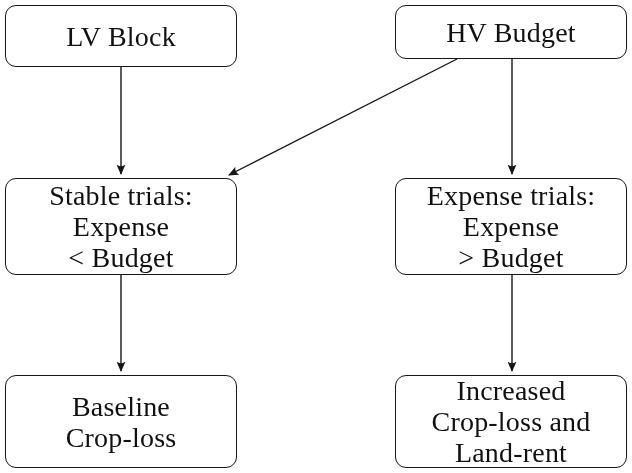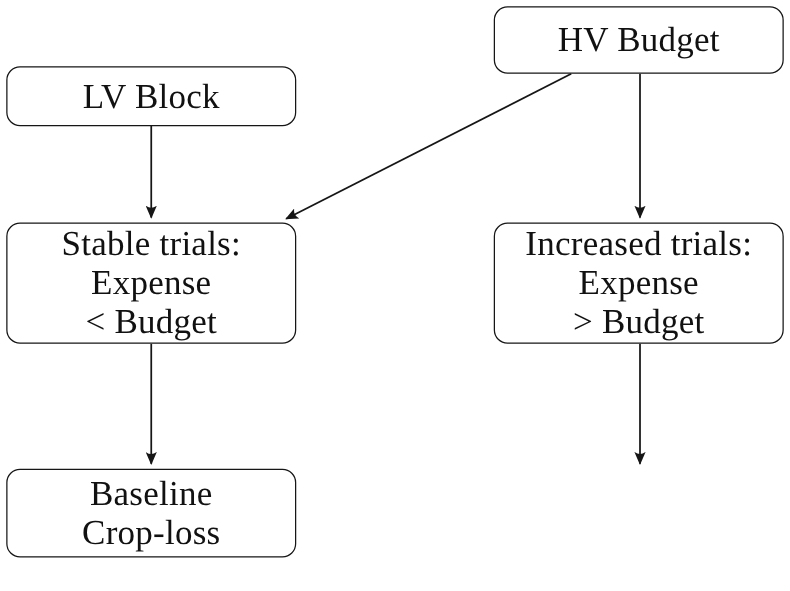--- a/index.html
+++ b/index.html
@@ -25,27 +25,27 @@
     display: flex;
     flex-direction: column;
     align-items: center;
     justify-content: center;
     text-align: center;
     font-size: 28px;
     line-height: 31px;
     letter-spacing: 0.2px;
   }
   
-  #node-lv        { left: 5px;   top: 5px;   width: 232px; height: 48px; margin-top: 48px; }
+  #node-lv        { left: 5px;   top: 5px;   width: 232px; height: 62px; }
   #node-hv        { left: 395px; top: 5px;   width: 232px; height: 54px; }
   
   #node-stable    { left: 5px;   top: 178px; width: 232px; height: 97px; font-family: Liberation Serif, serif; }
   #node-volatile  { left: 395px; top: 178px; width: 232px; height: 97px; }
   
-  #node-baseline  { left: 5px;   top: 375px; width: 232px; height: 71px; }
+  #node-baseline  { left: 5px;   top: 375px; width: 232px; height: 93px; }
   #node-increased { left: 395px; top: 375px; width: 232px; height: 93px; }
 
   #edges {
     position: absolute;
     left: 0;
     top: 0;
     width: 632px;
     height: 473px;
     pointer-events: none;
   }
@@ -80,24 +80,29 @@
     <span>HV Budget</span>
   </div>
 
   <div class="node" id="node-stable">
     <span>Stable trials:</span>
     <span>Expense</span>
     <span>&lt; Budget</span>
   </div>
 
   <div class="node" id="node-volatile">
-    <span>Increased trials:</span>
+    <span>Expense trials:</span>
     <span>Expense</span>
     <span>&gt; Budget</span>
   </div>
 
   <div class="node" id="node-baseline">
     <span>Baseline</span>
     <span>Crop-loss</span>
   </div>
 
+  <div class="node" id="node-increased">
+    <span>Increased</span>
+    <span>Crop-loss and</span>
+    <span>Land-rent</span>
+  </div>
 
 </div>
 
 </body></html>

